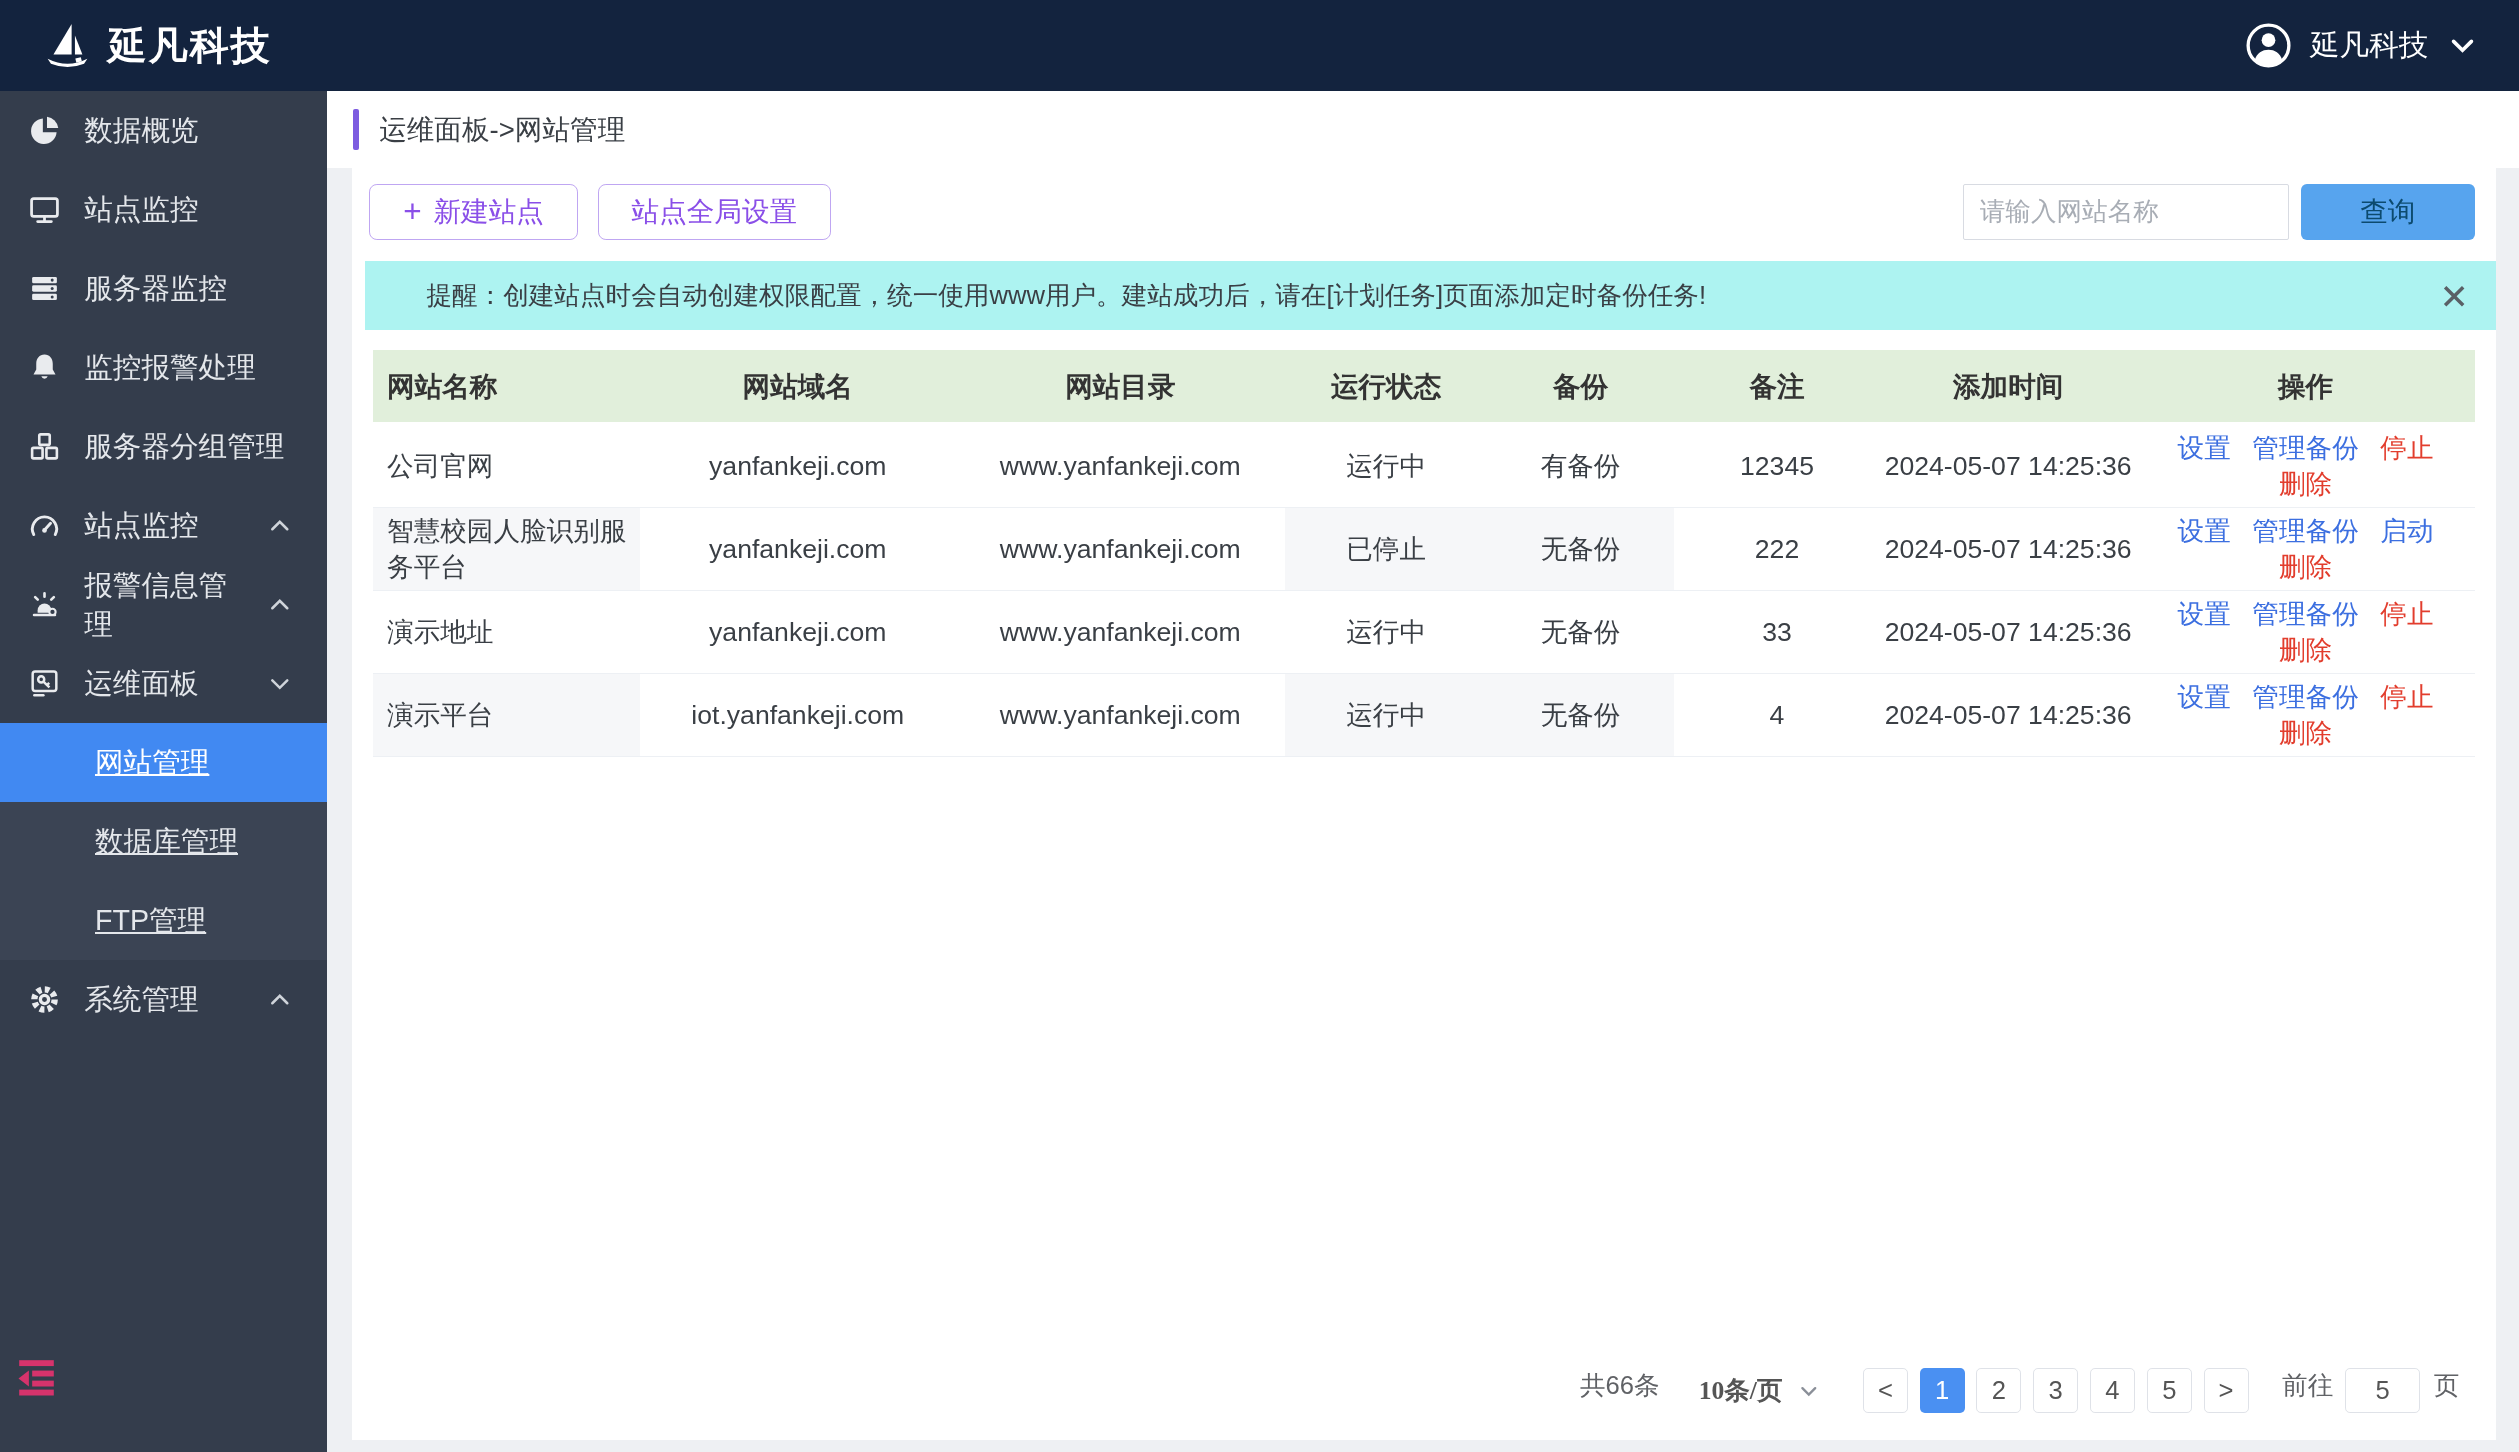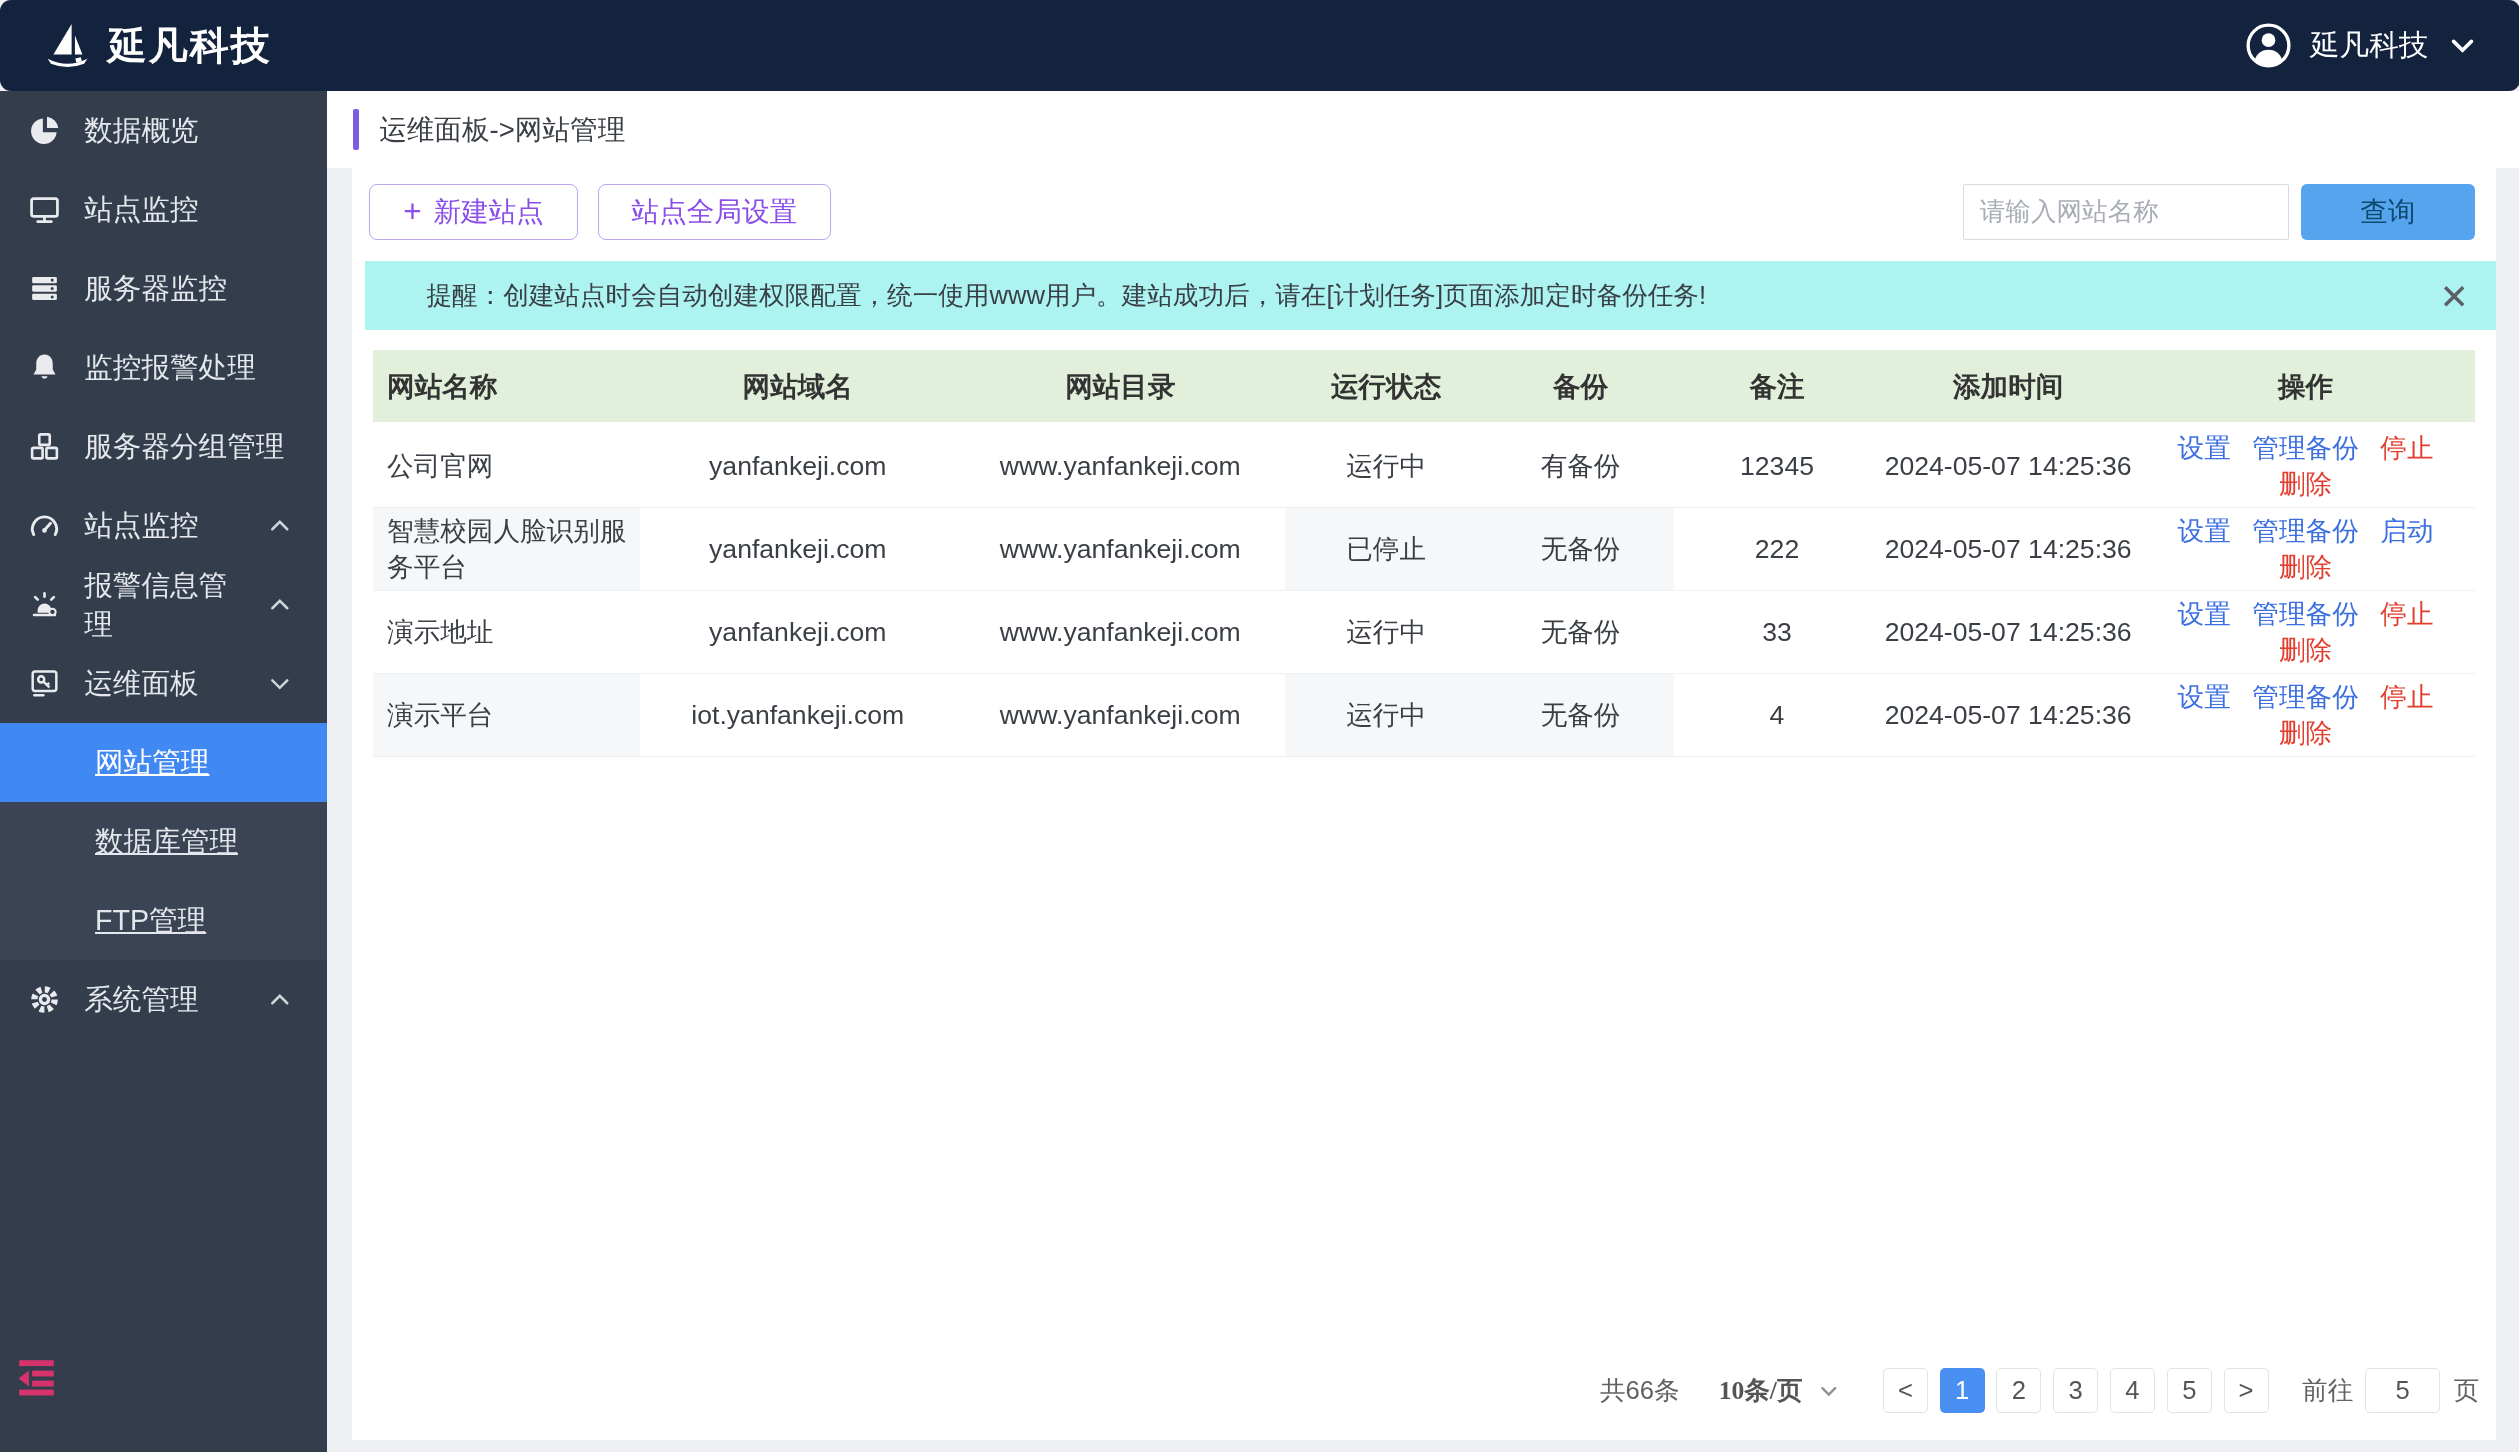--- a/index.html
+++ b/index.html
@@ -1,21 +1,21 @@
 <!DOCTYPE html>
 <html style="--header-bg: #13233e; --sidebar-bg: #343d4c; --sidebar-submenu-bg: #3b4454; --active-menu-blue: #4189f2; --accent-purple: #7d5ce0; --button-purple: #8a4fe8; --primary-blue: #57a4ee; --alert-bg: #adf3f1; --table-header-green: #e1efdb; --link-blue: #3c6fe0; --danger-red: #e23d2d; --pagination-active-blue: #4a90f2; --collapse-icon-pink: #d6336c;"><head>
 <meta charset="utf-8">
 <style>
   html,body{margin:0;padding:0;width:2520px;height:1452px;overflow:hidden;
     font-family:"Liberation Sans","DejaVu Sans",sans-serif;-webkit-font-smoothing:antialiased;}
   .app{width:2520px;height:1452px;display:flex;flex-direction:column;background:#eef0f3;}
 
   
   .topbar{height:91px;flex:0 0 91px;background:var(--header-bg,#13233e);display:flex;
-    align-items:center;justify-content:space-between;padding:0 41px;box-sizing:border-box;border-radius:11px;}
+    align-items:center;justify-content:space-between;padding:0 41px;box-sizing:border-box;}
   .brand{display:flex;align-items:center;gap:13.8px;color:#fff;font-size:39px;font-weight:700;letter-spacing:2px;}
   .brand .ic{width:53px;height:53px;display:inline-flex;}
   .userbox{display:flex;align-items:center;gap:17.7px;color:#fff;font-size:29.6px;cursor:pointer;}
   .userbox .av{width:47px;height:47px;display:inline-flex;}
   .userbox .chev{width:33px;height:33px;display:inline-flex;}
 
   
   .shell{flex:1;display:flex;min-height:0;}
   .sidebar{width:327px;flex:0 0 327px;background:var(--sidebar-bg,#343d4c);position:relative;color:#e4e7eb;}
   .menu-item{height:79px;display:flex;align-items:center;padding-left:27.6px;gap:23.6px;font-size:28.6px;cursor:pointer;}
@@ -57,21 +57,21 @@
     text-align:center;border-bottom:3px solid #fff;}
   th:first-child,td:first-child{text-align:left;padding-left:13.8px;}
   tbody td{height:80px;text-align:center;font-size:26.6px;color:#3a3f45;border-bottom:1px solid #edf0f4;}
   td.shade{background:#f6f7f9;}
   .act{cursor:pointer;margin:0 10.8px;white-space:nowrap;}
   .act.blue{color:var(--link-blue,#3c6fe0);}
   .act.red{color:var(--danger-red,#e23d2d);}
   col.c1{width:12.7%}col.c2{width:15%}col.c3{width:15.7%}col.c4{width:9.6%}
   col.c5{width:8.9%}col.c6{width:9.8%}col.c7{width:12.2%}col.c8{width:16.1%}
 
-  .pagination{margin:611px 17px 0 0;display:flex;align-items:center;justify-content:flex-end;font-size:25.6px;color:#606266;}
+  .pagination{margin:611px 37px 0 0;display:flex;justify-content:flex-end;font-size:25.6px;color:#606266;}
   .pg-total{margin-right:39px;}
   .pg-size{display:flex;align-items:center;gap:13.8px;margin-right:35px;cursor:pointer;font-weight:700;color:#555;font-family:Liberation Serif, serif;}
   .pg-size .schev{width:25.6px;height:25.6px;display:inline-flex;}
   .pg-btn{min-width:45px;height:45px;box-sizing:border-box;border:1px solid #dfe2e8;border-radius:4.9px;background:#fff;
     display:flex;align-items:center;justify-content:center;font-size:25.6px;color:#555;margin:0 5.9px;cursor:pointer;}
   .pg-btn.active{background:var(--pagination-active-blue,#4a90f2);border-color:transparent;color:#fff;}
   .pg-goto-label{margin:0 11.8px 0 27.6px;}
   .pg-goto-input{width:75px;height:45px;border:1px solid #dfe2e8;border-radius:4.9px;text-align:center;font-size:25.6px;
     color:#555;box-sizing:border-box;outline:none;font-family:"Liberation Sans","DejaVu Sans",sans-serif;}
   .pg-goto-suffix{margin-left:13.8px;}

